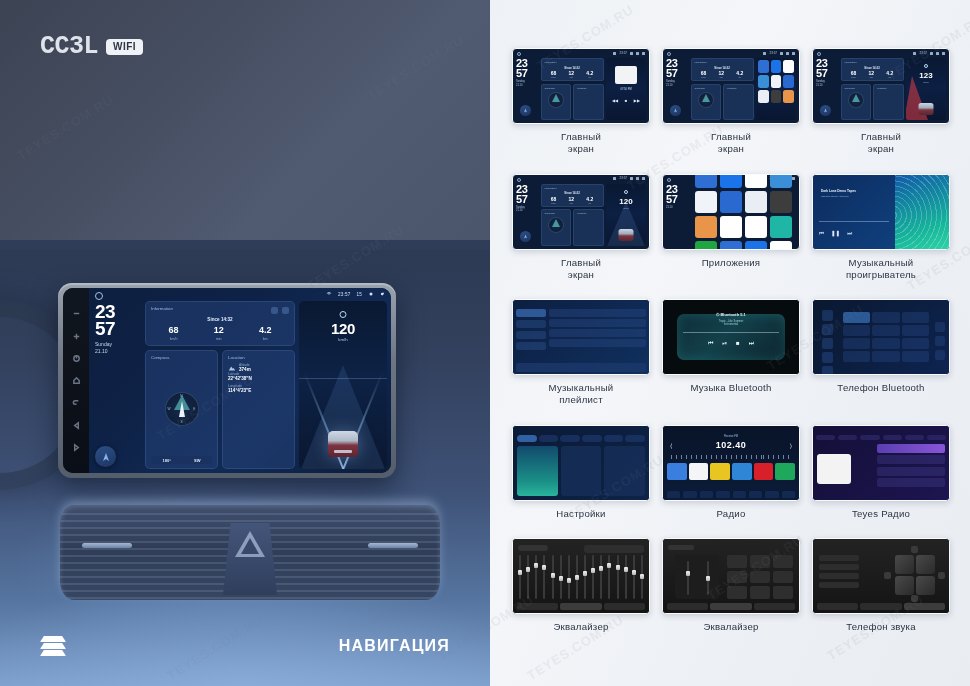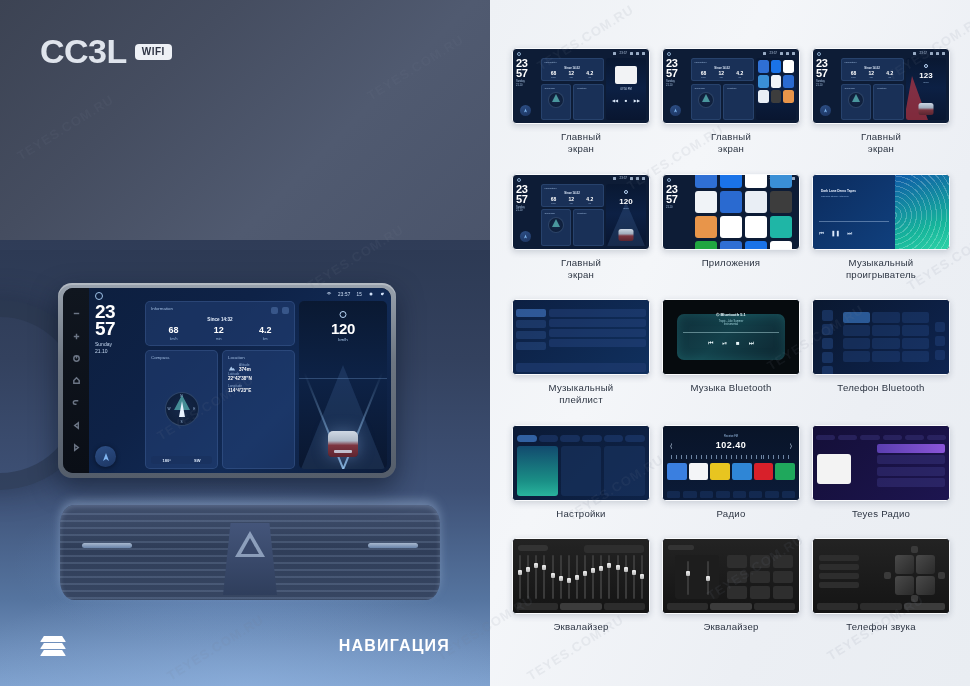--- a/index.html
+++ b/index.html
@@ -157,21 +157,21 @@
   .hu-speed-u{ position:absolute; left:0;right:0; top:36px; text-align:center;
     font-size:4.4px; color:#a9c7ea; }
   .mini-car{ position:absolute; left:50%; bottom:12px; transform:translateX(-50%);
     width:30px;height:26px;border-radius:5px 5px 4px 4px;
     background:linear-gradient(180deg,#cfd8e4 0%,#aeb9c8 38%,#7d3540 55%,#5e2530 100%);
     box-shadow:0 0 16px rgba(160,200,255,.35); }
   .mini-car::after{ content:""; position:absolute; left:6px; right:6px; bottom:4px;
     height:3px; border-radius:1px; background:#d7e3f2; opacity:.8; }
 
   .left-logo{ position:absolute; left:40px; top:32px; display:flex; align-items:center; gap:8px; z-index:5; }
-  .logo-text{ font-size:34px; font-weight:700; color:#dfe4ec; letter-spacing:-.5px; }
+  .logo-text{ font-size:25px; font-weight:700; color:#dfe4ec; letter-spacing:-.5px;font-family:Liberation Mono, monospace; }
   .logo-badge{ background:#eef1f6; color:#2e3444; font-size:10px; font-weight:700;
     padding:2.5px 7px; border-radius:4px; letter-spacing:.5px; }
   .left-title{ position:absolute; left:40px; top:85px; z-index:5; }
   .t-year{ font-size:46px; font-weight:700; color:#fff; line-height:1.05; letter-spacing:-1px; }
   .t-line{ font-size:33px; font-weight:700; color:#fff; line-height:1.12; letter-spacing:-.4px; }
   .left-footer{ position:absolute; left:0; right:0; bottom:30px; display:flex;
     align-items:center; justify-content:space-between; padding:0 40px; z-index:5; }
   .stack-ic{ position:relative; width:26px; height:20px; }
   .stack-ic i{ position:absolute; left:0; width:26px; height:6px; background:#fff;
     transform:skewX(0deg); clip-path:polygon(15% 0,85% 0,100% 100%,0 100%); border-radius:1px; }

